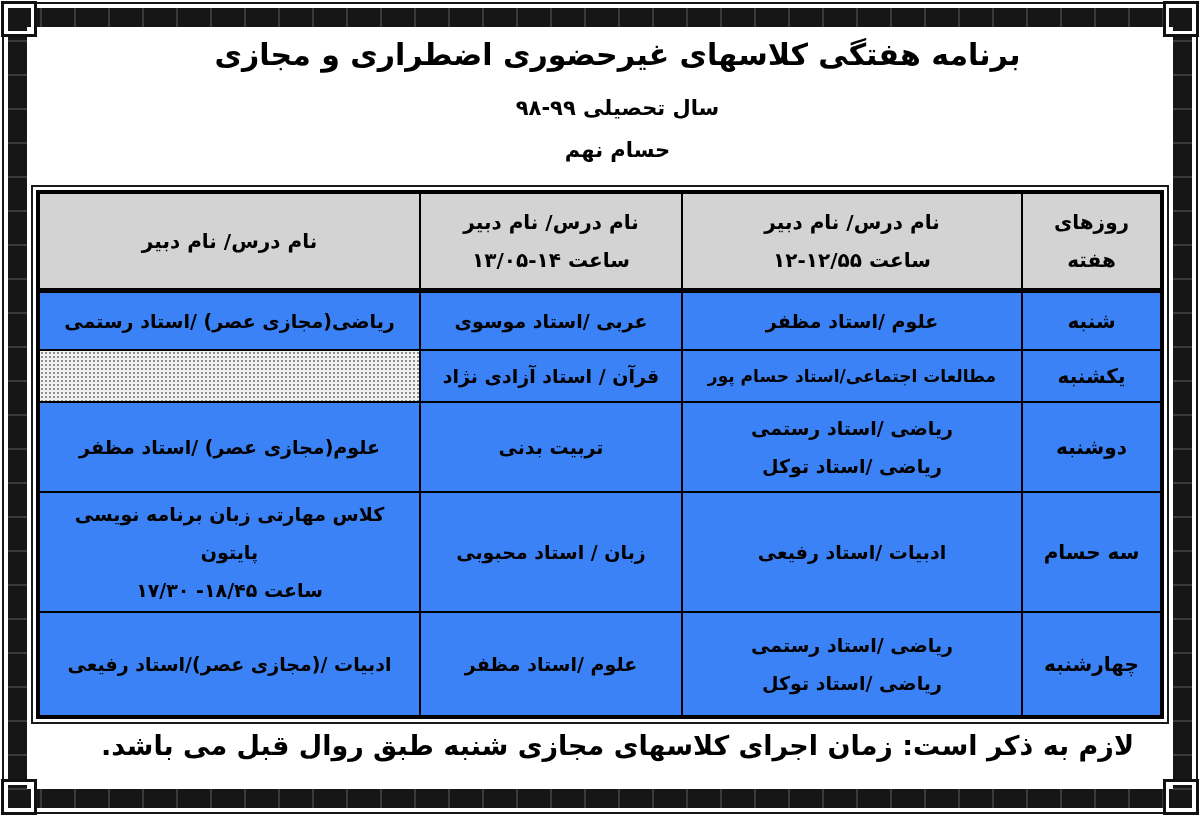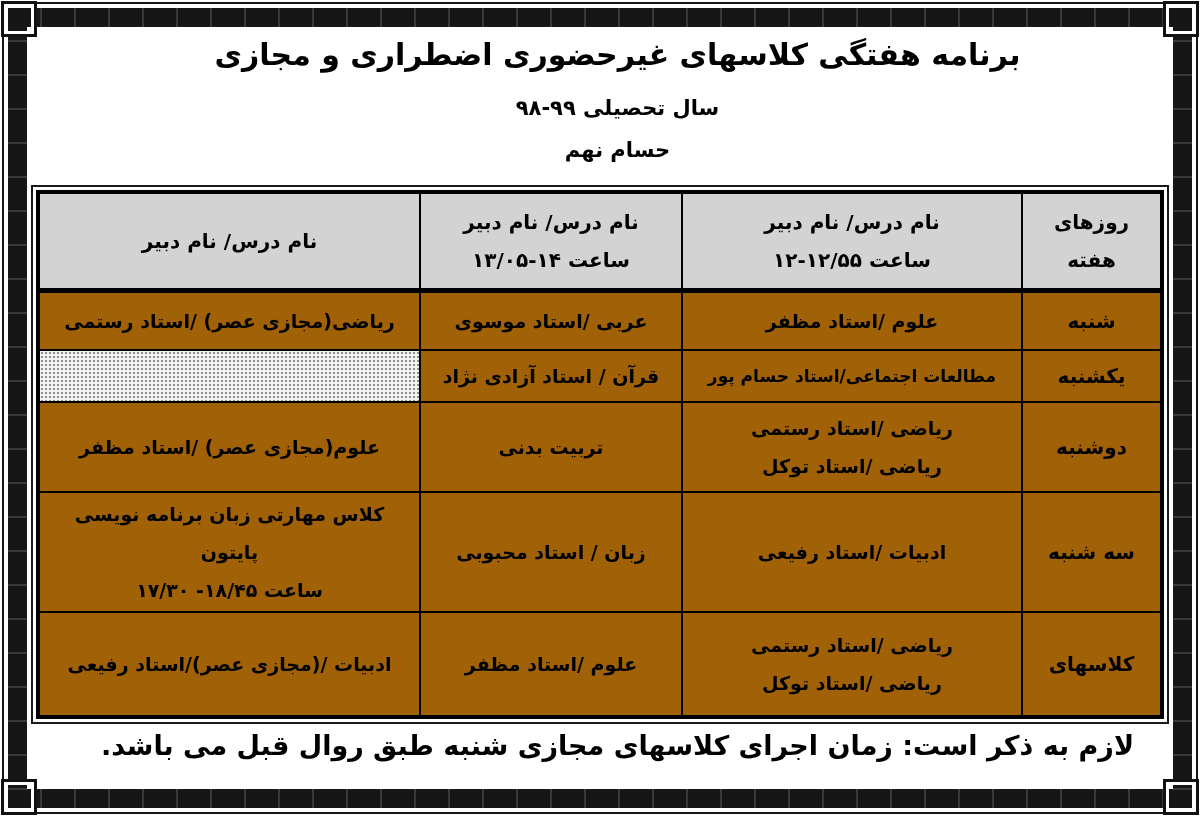--- a/index.html
+++ b/index.html
@@ -41,21 +41,21 @@
   }
   .schedule th,.schedule td{
     border:2px solid #000;text-align:center;vertical-align:middle;
     font-weight:bold;padding:2px 6px;overflow:hidden;
   }
   .schedule thead th{
     background:var(--header-bg,#d3d3d3);
     border-bottom:5px solid #000;
     font-size:20px;height:90px;line-height:38px;
   }
-  .schedule td{font-size:19px;line-height:38px;background:#a16207;}
+  .schedule td{font-size:19px;line-height:38px;background:#3b82f6;}
   .schedule td.day{font-size:20px;}
   .schedule tbody tr:nth-child(1) td{height:52px;}
   .schedule tbody tr:nth-child(2) td{height:46px;}
   .schedule tbody tr:nth-child(3) td{height:84px;}
   .schedule tbody tr:nth-child(4) td{height:88px;}
   .schedule tbody tr:nth-child(5) td{height:98px;}
   .schedule tbody tr:nth-child(2) td.c1{font-size:17px;}
   .schedule td.shaded{
     background-color:var(--shaded-bg,#f2f2f2);
     background-image:radial-gradient(var(--shaded-dot,#8f8f8f) 0.8px, transparent 1px);
@@ -142,36 +142,36 @@
           </td>
           <td class="c2">
             <div>تربیت بدنی</div>
           </td>
           <td class="c3">
             <div>علوم(مجازی عصر) /استاد مظفر</div>
           </td>
         </tr>
         <tr>
           <td class="day">
-            <div>سه شنبه</div>
+            <div>سه حسام</div>
           </td>
           <td class="c1">
             <div>ادبیات /استاد رفیعی</div>
           </td>
           <td class="c2">
             <div>زبان / استاد محبوبی</div>
           </td>
           <td class="c3">
             <div>کلاس مهارتی زبان برنامه نویسی پایتون</div>
             <div>ساعت ۱۸/۴۵- ۱۷/۳۰</div>
           </td>
         </tr>
         <tr>
           <td class="day">
-            <div>کلاسهای</div>
+            <div>چهارشنبه</div>
           </td>
           <td class="c1">
             <div>ریاضی /استاد رستمی</div>
             <div>ریاضی /استاد توکل</div>
           </td>
           <td class="c2">
             <div>علوم /استاد مظفر</div>
           </td>
           <td class="c3">
             <div>ادبیات /(مجازی عصر)/استاد رفیعی</div>

